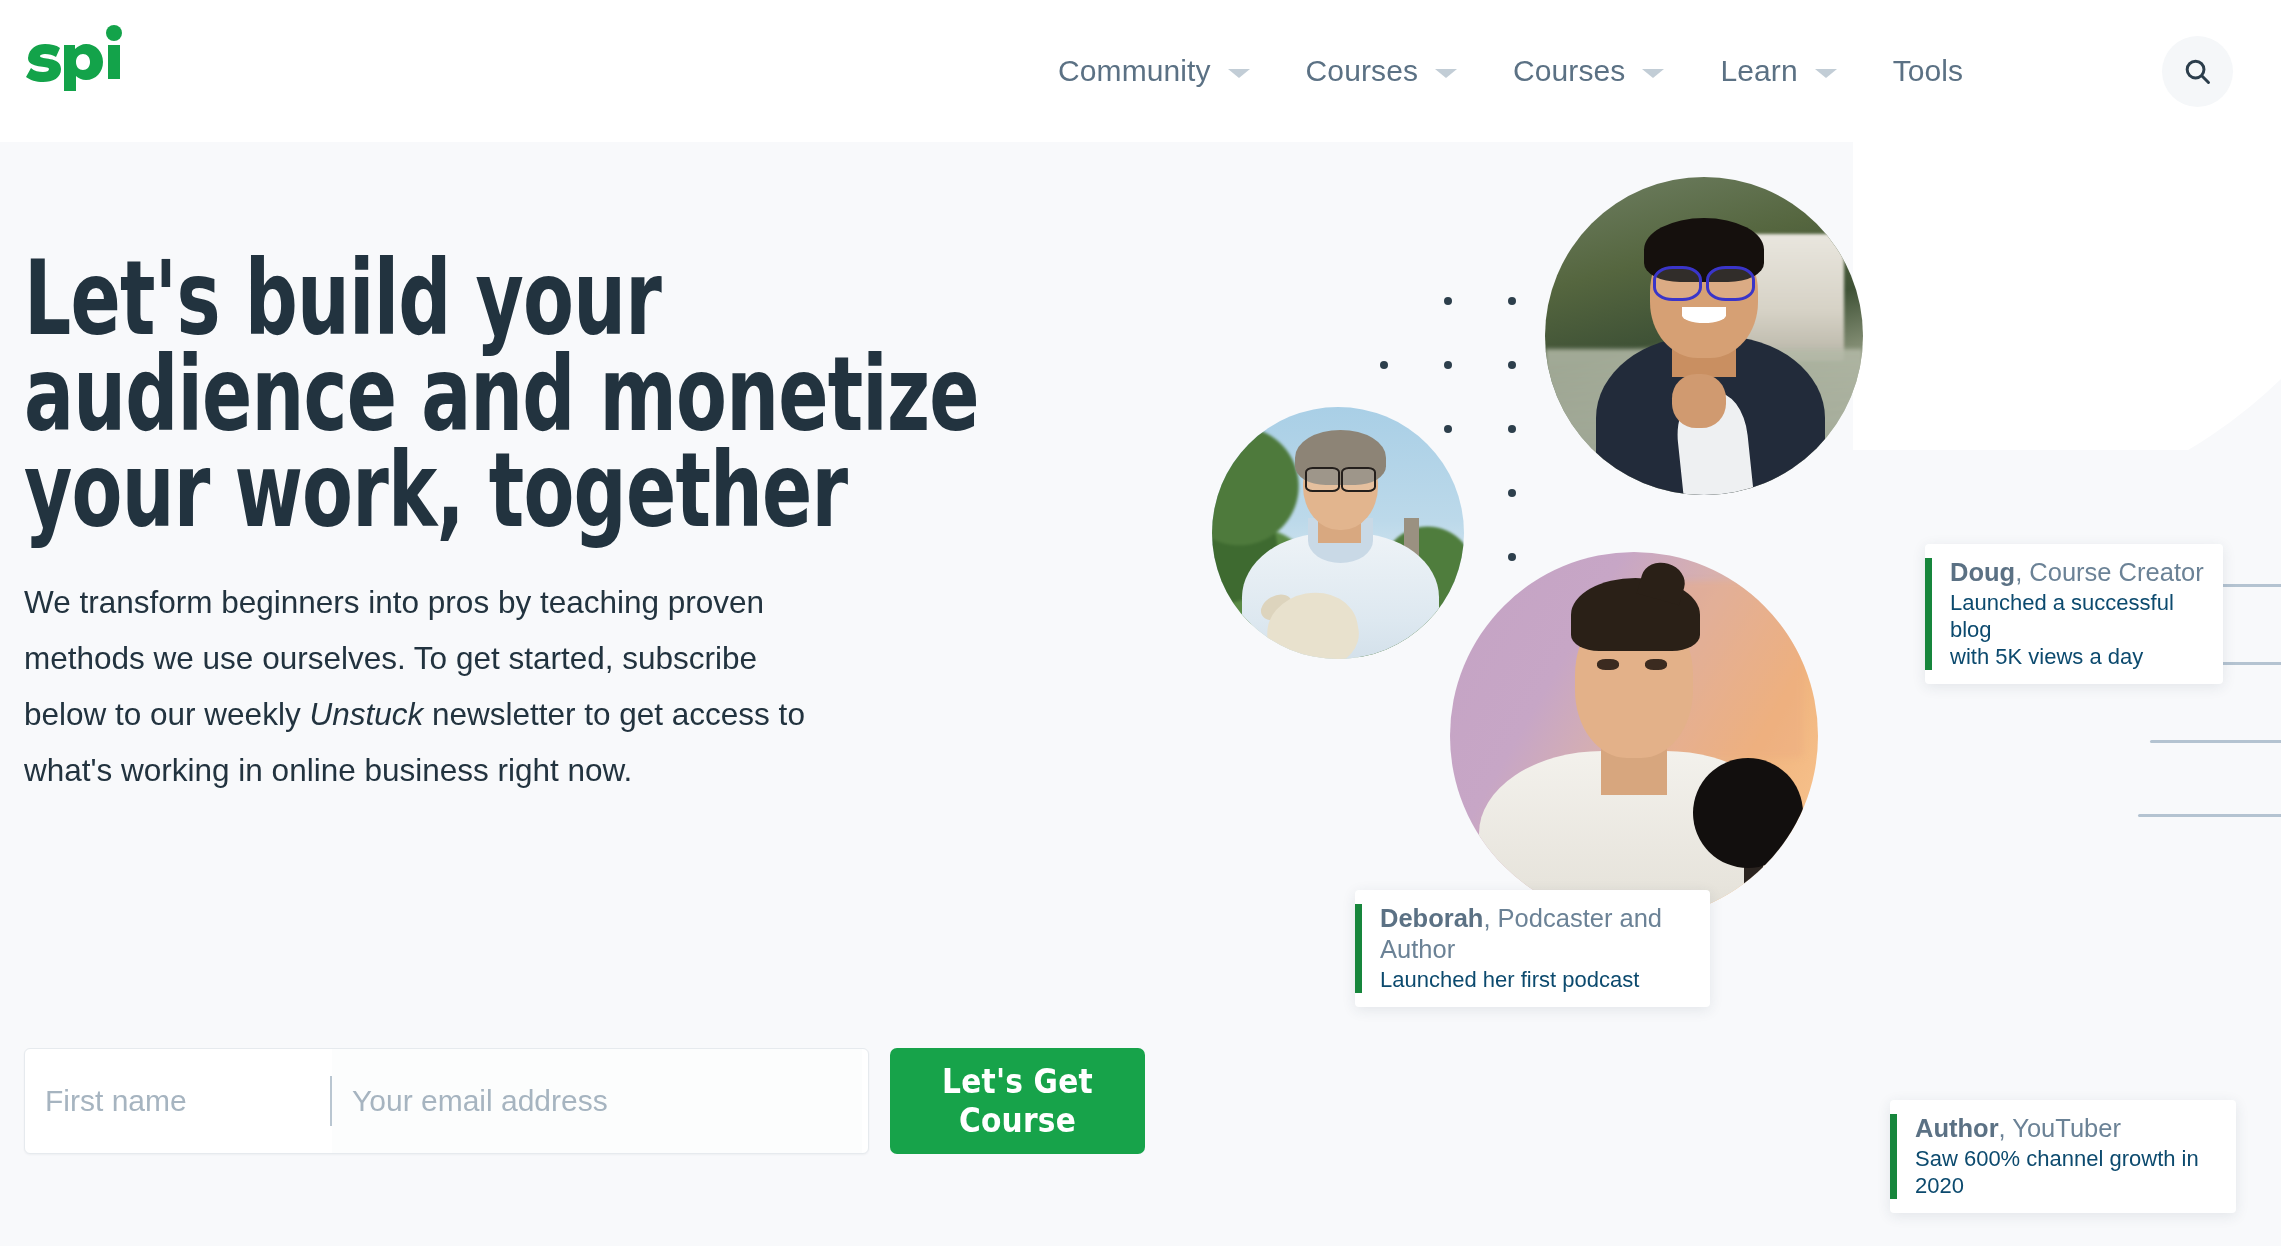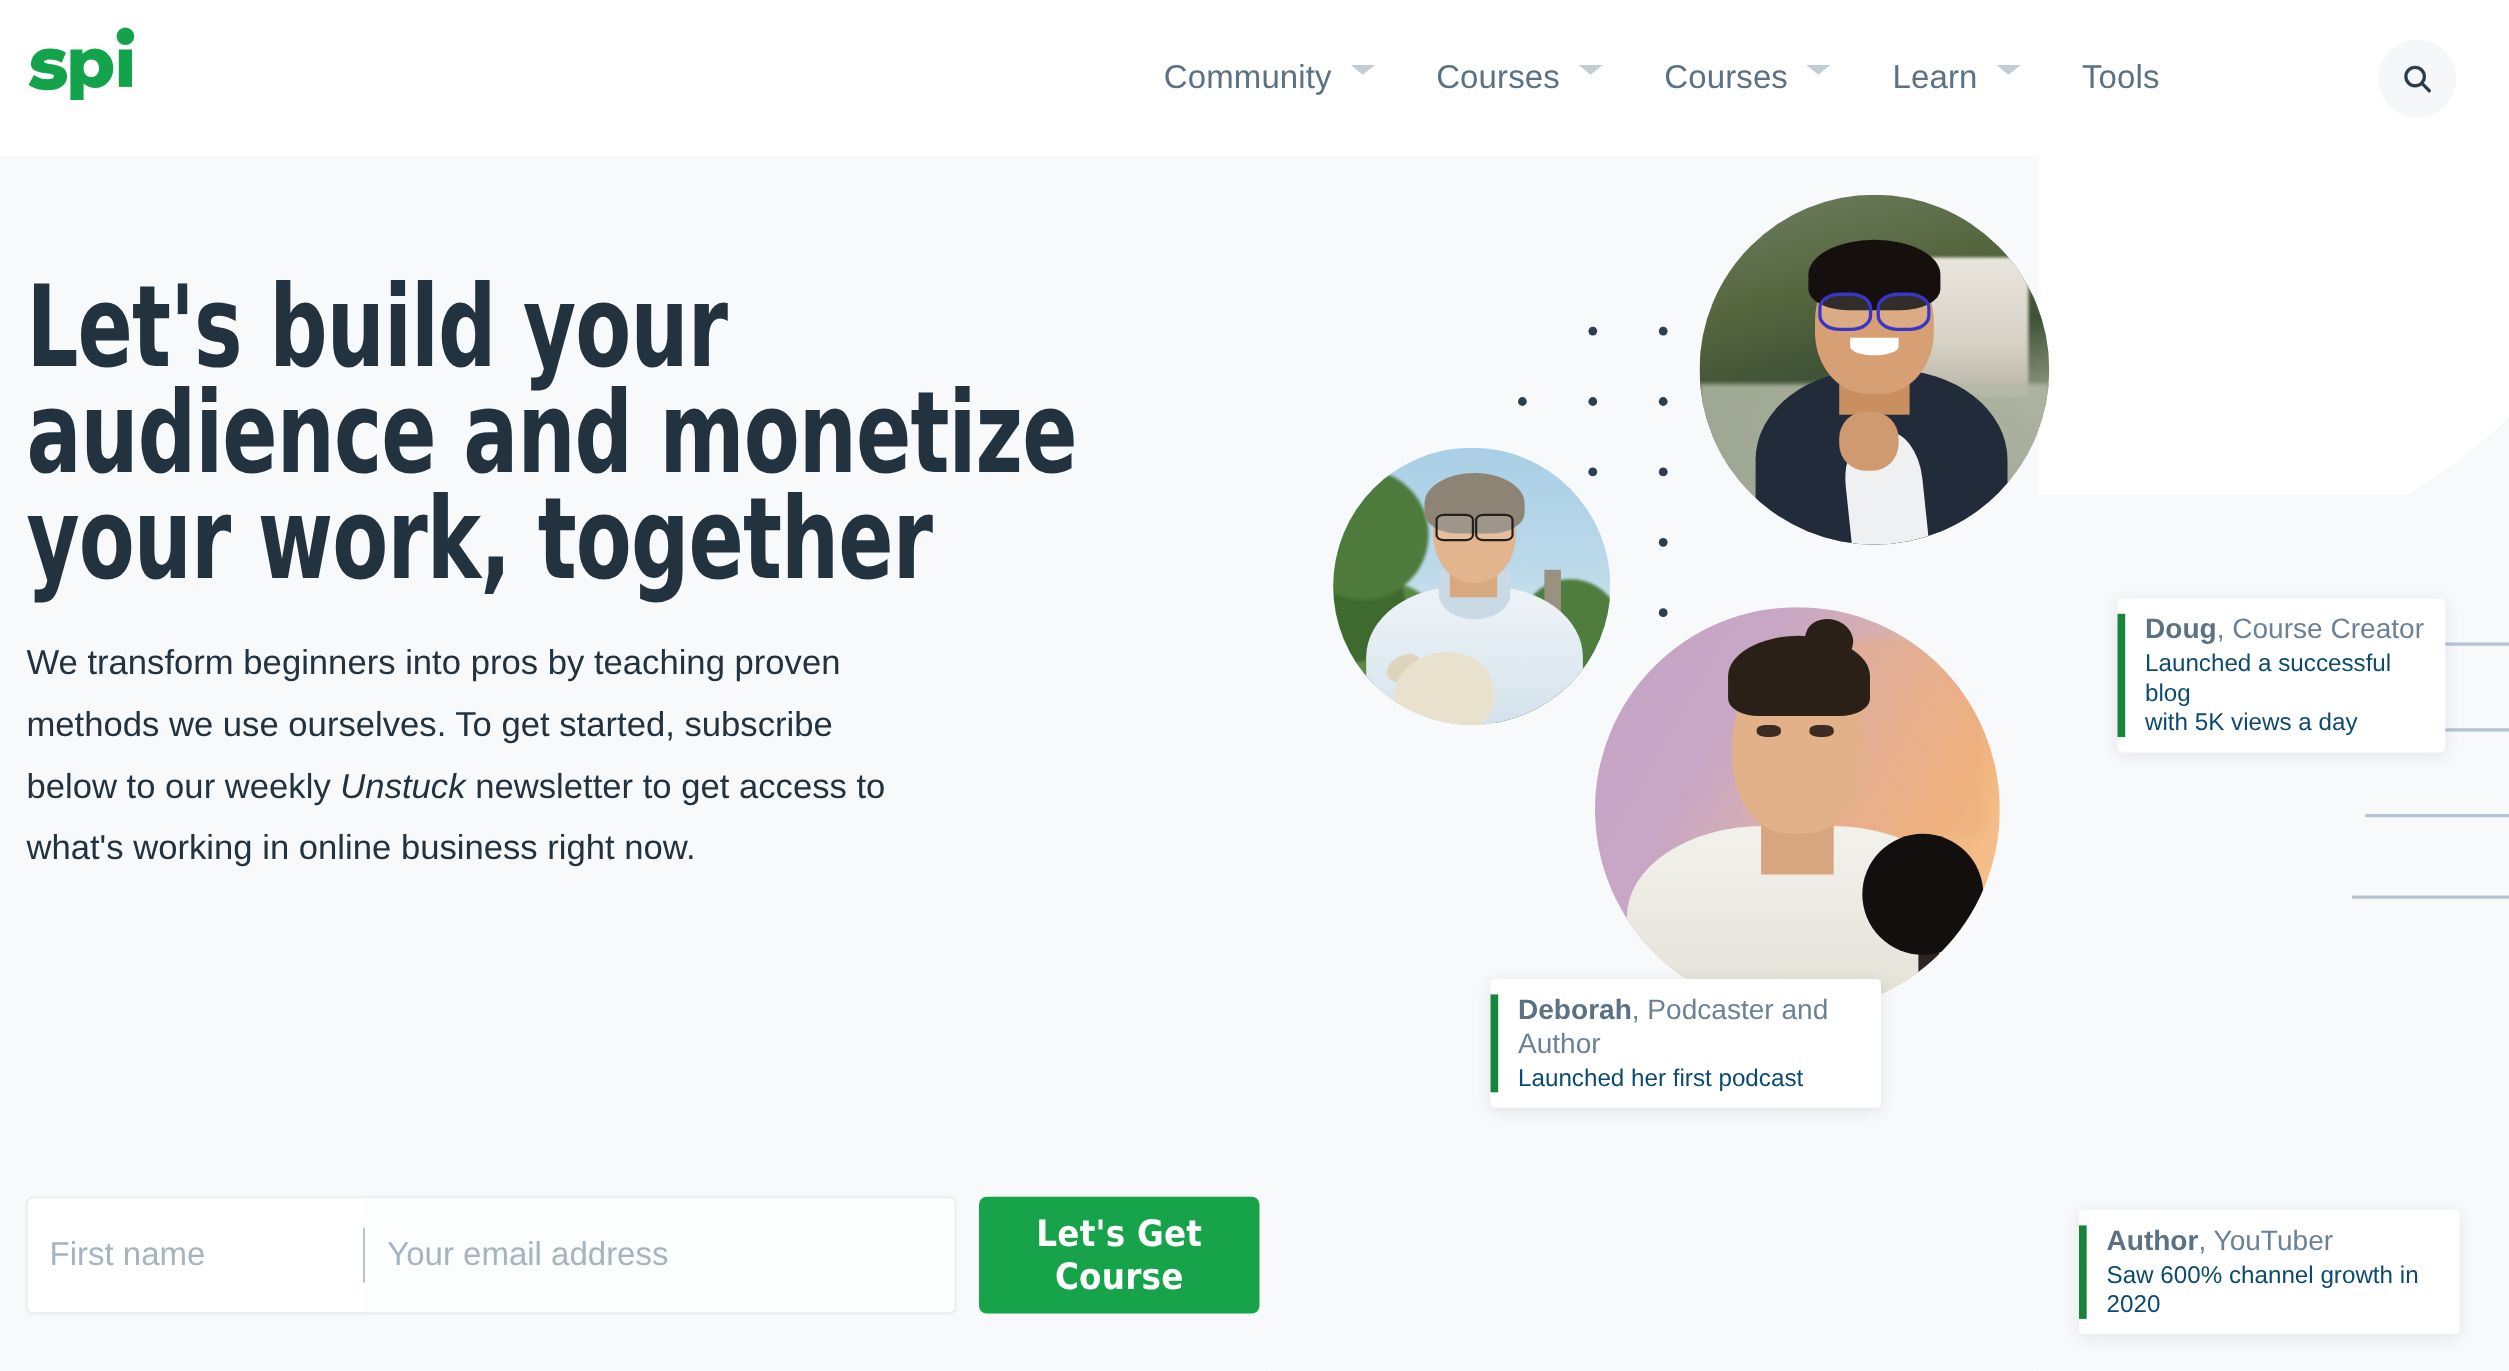--- a/index.html
+++ b/index.html
@@ -20,21 +20,21 @@
     z-index: 40;
   }
   .logo {
     position: absolute; left: 24px; top: 22px;
     width: 110px; height: 70px;
   }
   .logo svg { display:block; }
 
   .nav { position: absolute; left: 1030px; top: 0; height: 142px; display: flex; align-items: center; gap: 0; }
   .nav-item {
-    display: flex; gap: 17px;
+    display: flex; align-items: center; gap: 17px;
     color: #5b7184;
     font-size: 30px;
     font-weight: 400;
     letter-spacing: 0.1px;
     padding: 0 28px;
     cursor: pointer;
     white-space: nowrap;
   }
   .caret {
     width: 0; height: 0;
@@ -93,21 +93,21 @@
     color: #22333f;
     font-size: 31.5px;
     line-height: 56px;
     width: 790px;
     font-weight: 400;
   }
   .subcopy i { font-style: italic; }
 
   
   .form-row {
-    position: absolute; left: 24px; top: 1088px;
+    position: absolute; left: 24px; top: 1048px;
     display: flex; align-items: center; gap: 21px;
     z-index: 25;
   }
   .fields {
     display: flex;
     width: 845px; height: 106px;
     background: #ffffff;
     border: 1px solid #e6eaee;
     border-radius: 6px;
     box-shadow: 0 1px 2px rgba(30,50,70,0.05);

